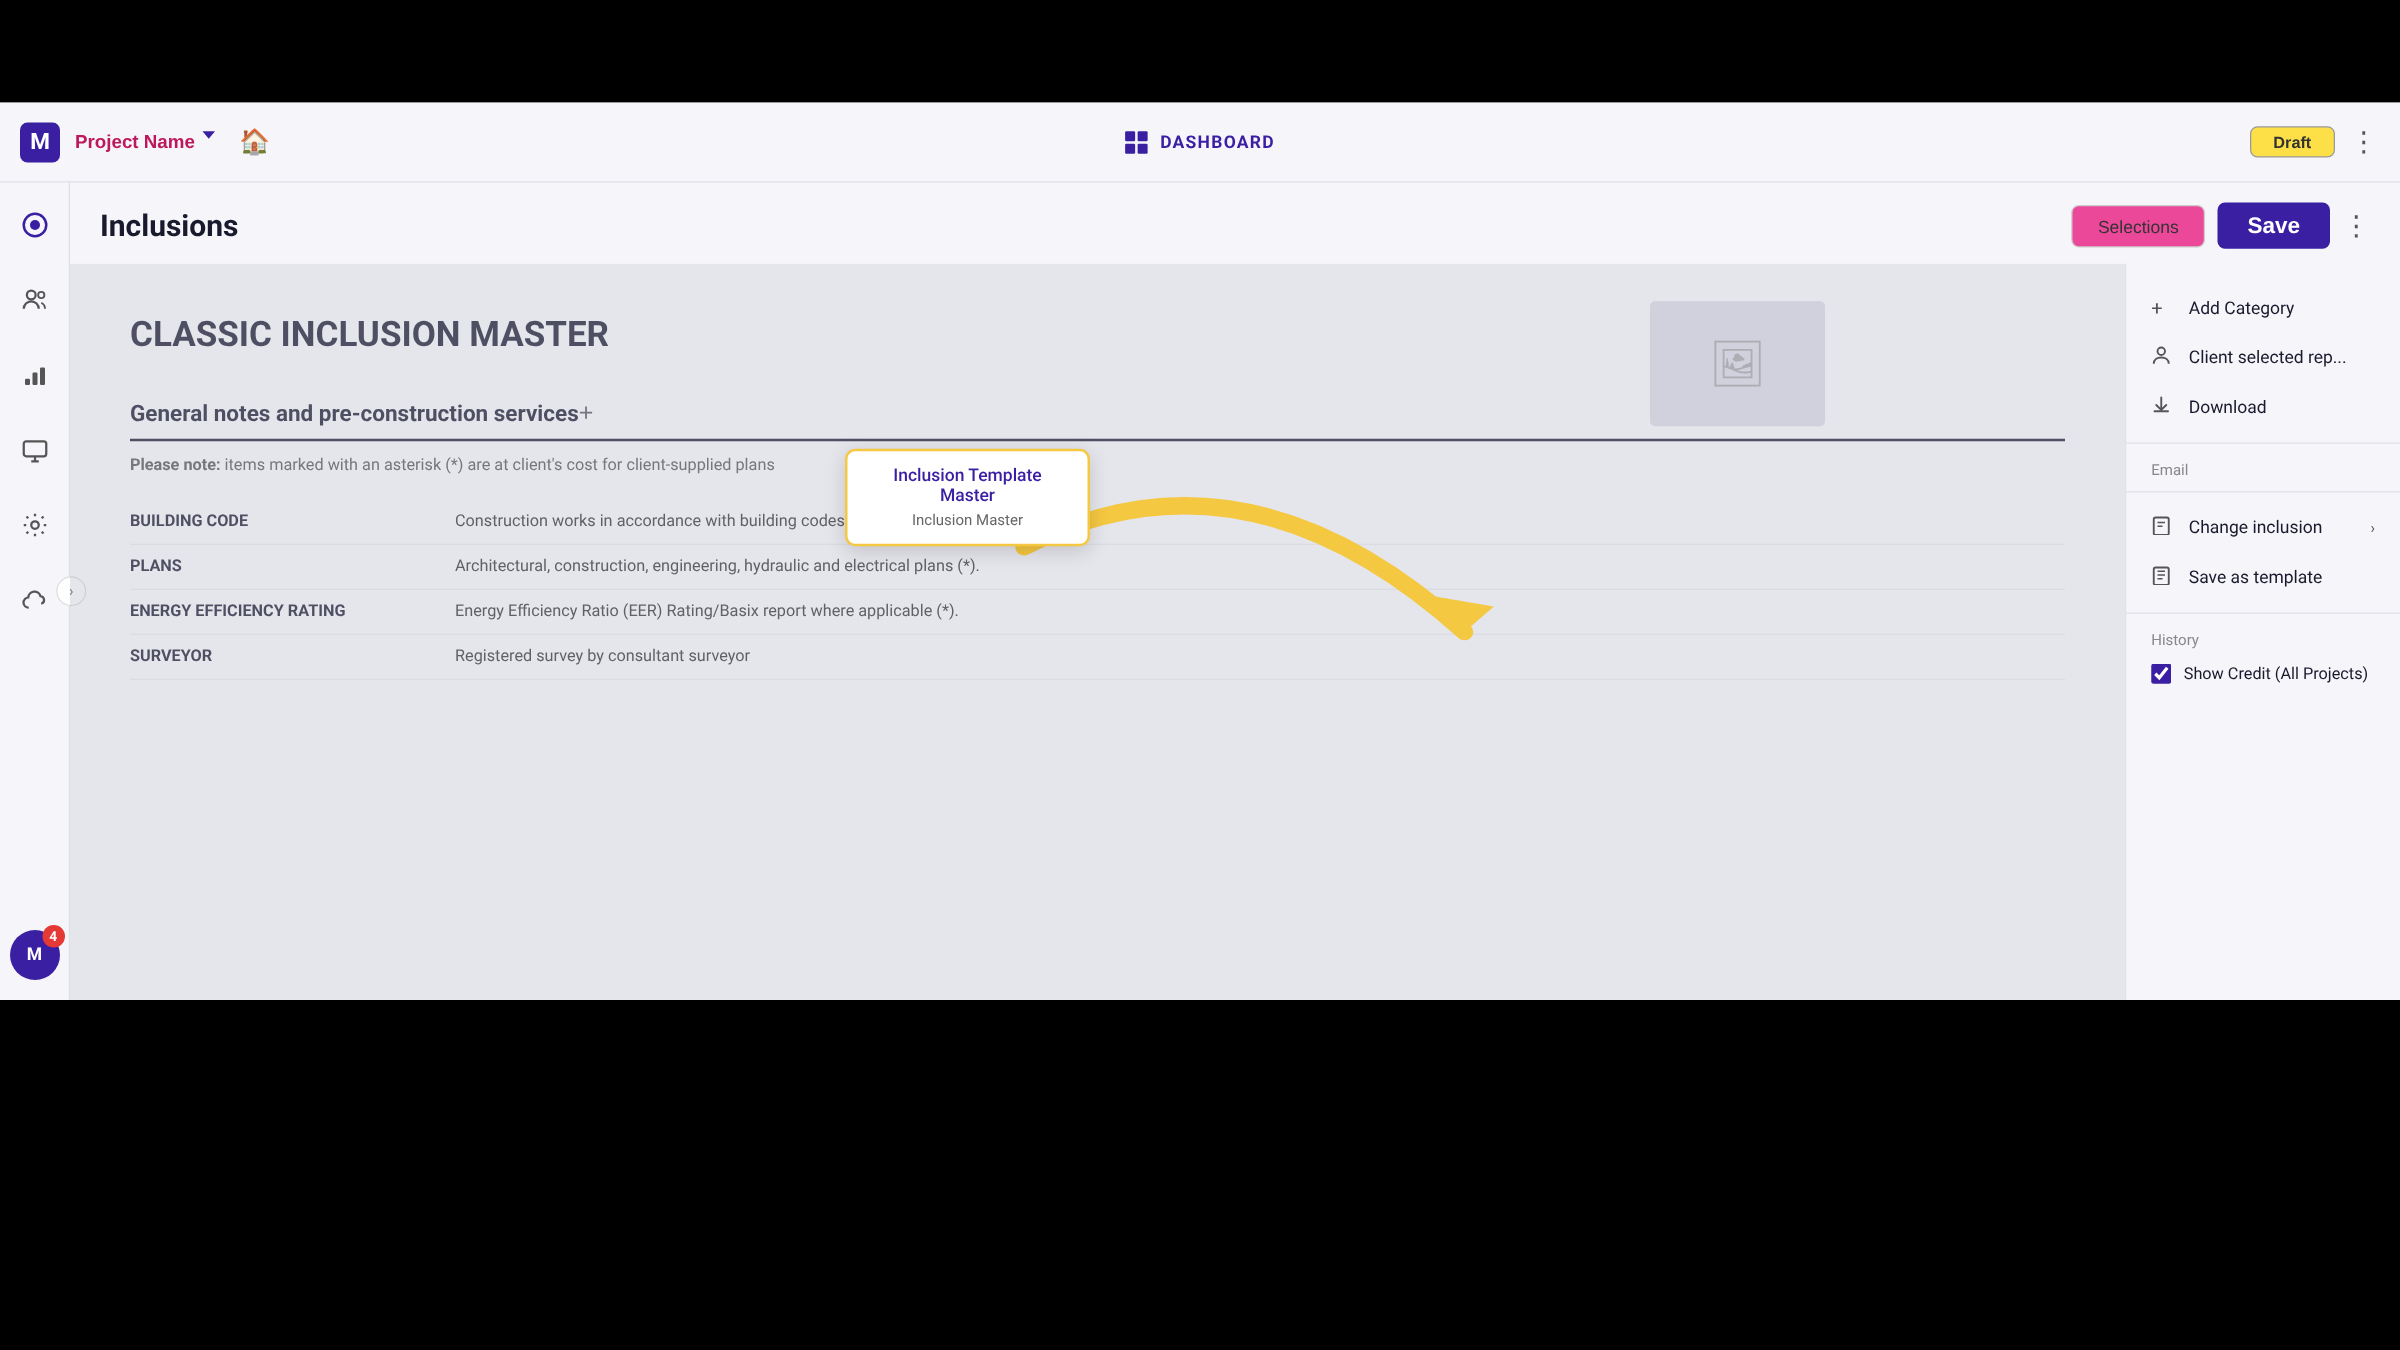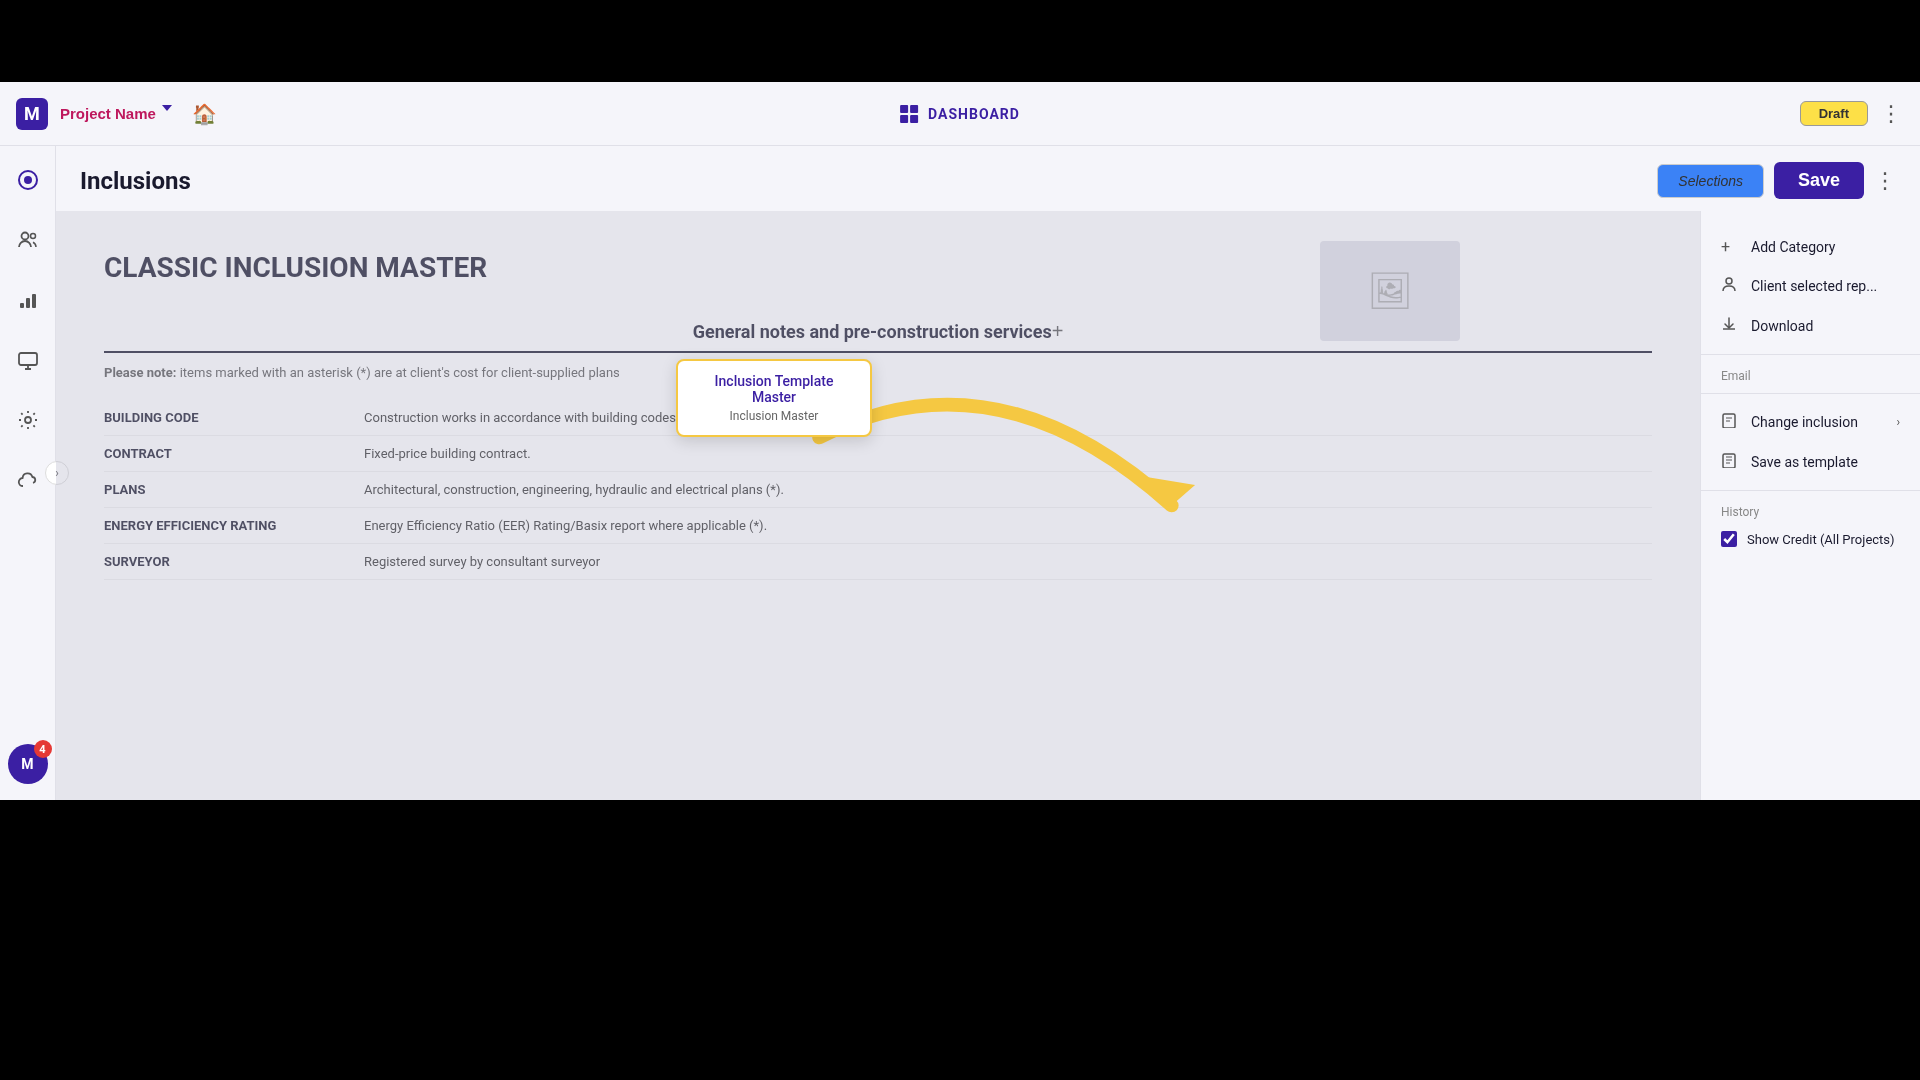--- a/index.html
+++ b/index.html
@@ -276,24 +276,23 @@
       display: flex;
       align-items: center;
       gap: 10px;
     }
 
     .selections-btn {
       border: 1.5px solid #ccc;
       border-radius: 6px;
       padding: 8px 20px;
       font-size: 14px;
-      background: #3b82f6;
+      background: #ec4899;
       color: #333;
       cursor: pointer;
-      font-style: italic;
     }
 
     .save-btn {
       border: none;
       border-radius: 6px;
       padding: 8px 24px;
       font-size: 18px;
       background: #3b1fa3;
       color: #fff;
       cursor: pointer;
@@ -328,21 +327,21 @@
       font-size: 28px;
       font-weight: 700;
       color: #1a1a2e;
       text-transform: uppercase;
       margin-bottom: 36px;
     }
 
     .section-header {
       display: flex;
       align-items: center;
-      justify-content: center;
+      justify-content: flex-start;
       border-bottom: 2px solid #1a1a2e;
       padding-bottom: 8px;
       margin-bottom: 12px;
     }
 
     .section-title {
       font-size: 18px;
       font-weight: 700;
       color: #1a1a2e;
     }
@@ -656,24 +655,20 @@
 
           <p class="note-text">
             <strong>Please note:</strong> <span>items marked with an asterisk (*) are at client's cost for client-supplied plans</span>
           </p>
 
           <table class="inclusion-table">
             <tbody id="inclusion-rows">
                 <tr>
       <td>BUILDING CODE</td>
       <td>Construction works in accordance with building codes and standards.</td>
-    </tr>
-                <tr>
-      <td>CONTRACT</td>
-      <td>Fixed-price building contract.</td>
     </tr>
                 <tr>
       <td>PLANS</td>
       <td>Architectural, construction, engineering, hydraulic and electrical plans (*).</td>
     </tr>
                 <tr>
       <td>ENERGY EFFICIENCY RATING</td>
       <td>Energy Efficiency Ratio (EER) Rating/Basix report where applicable (*).</td>
     </tr>
                 <tr>

